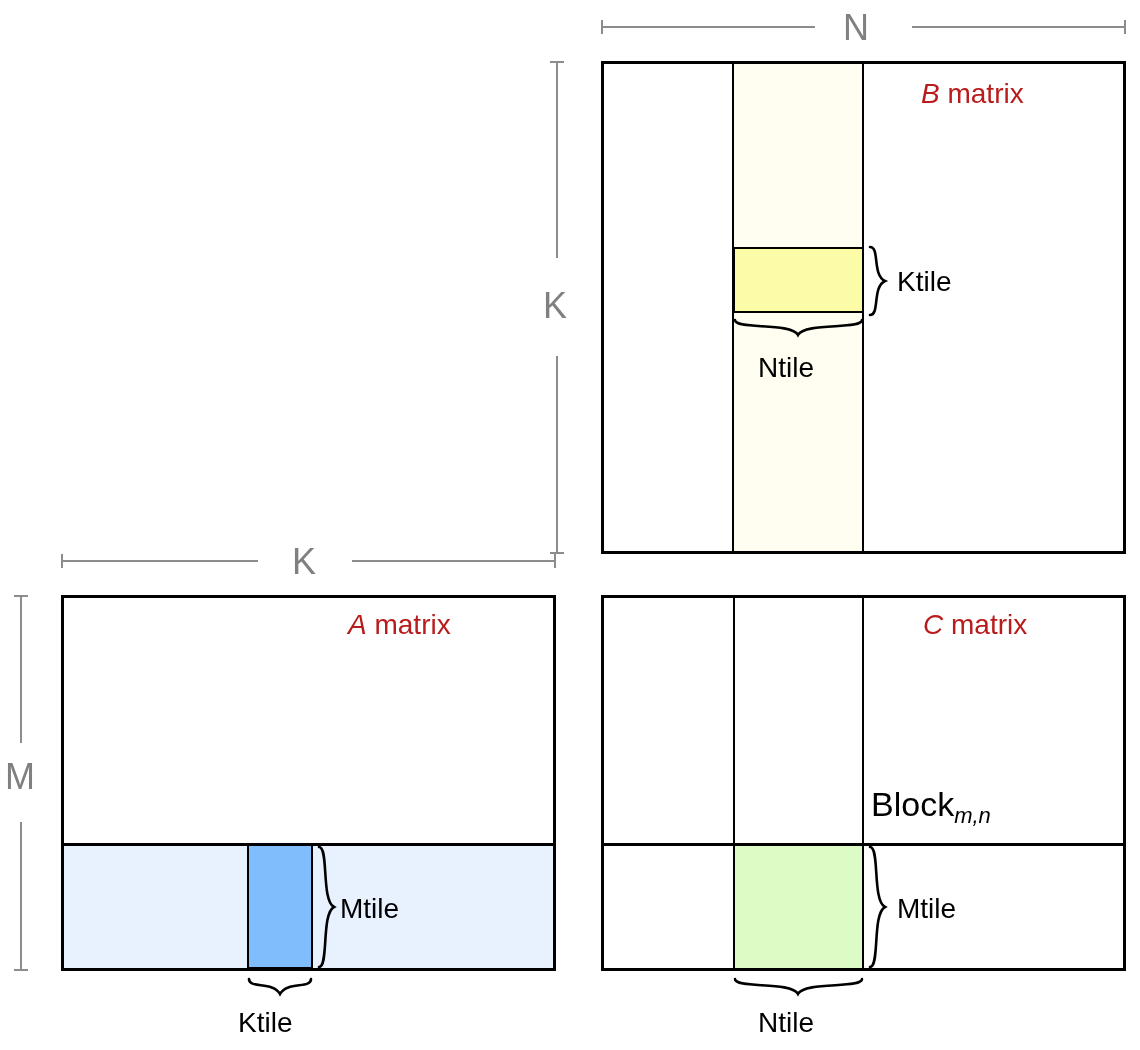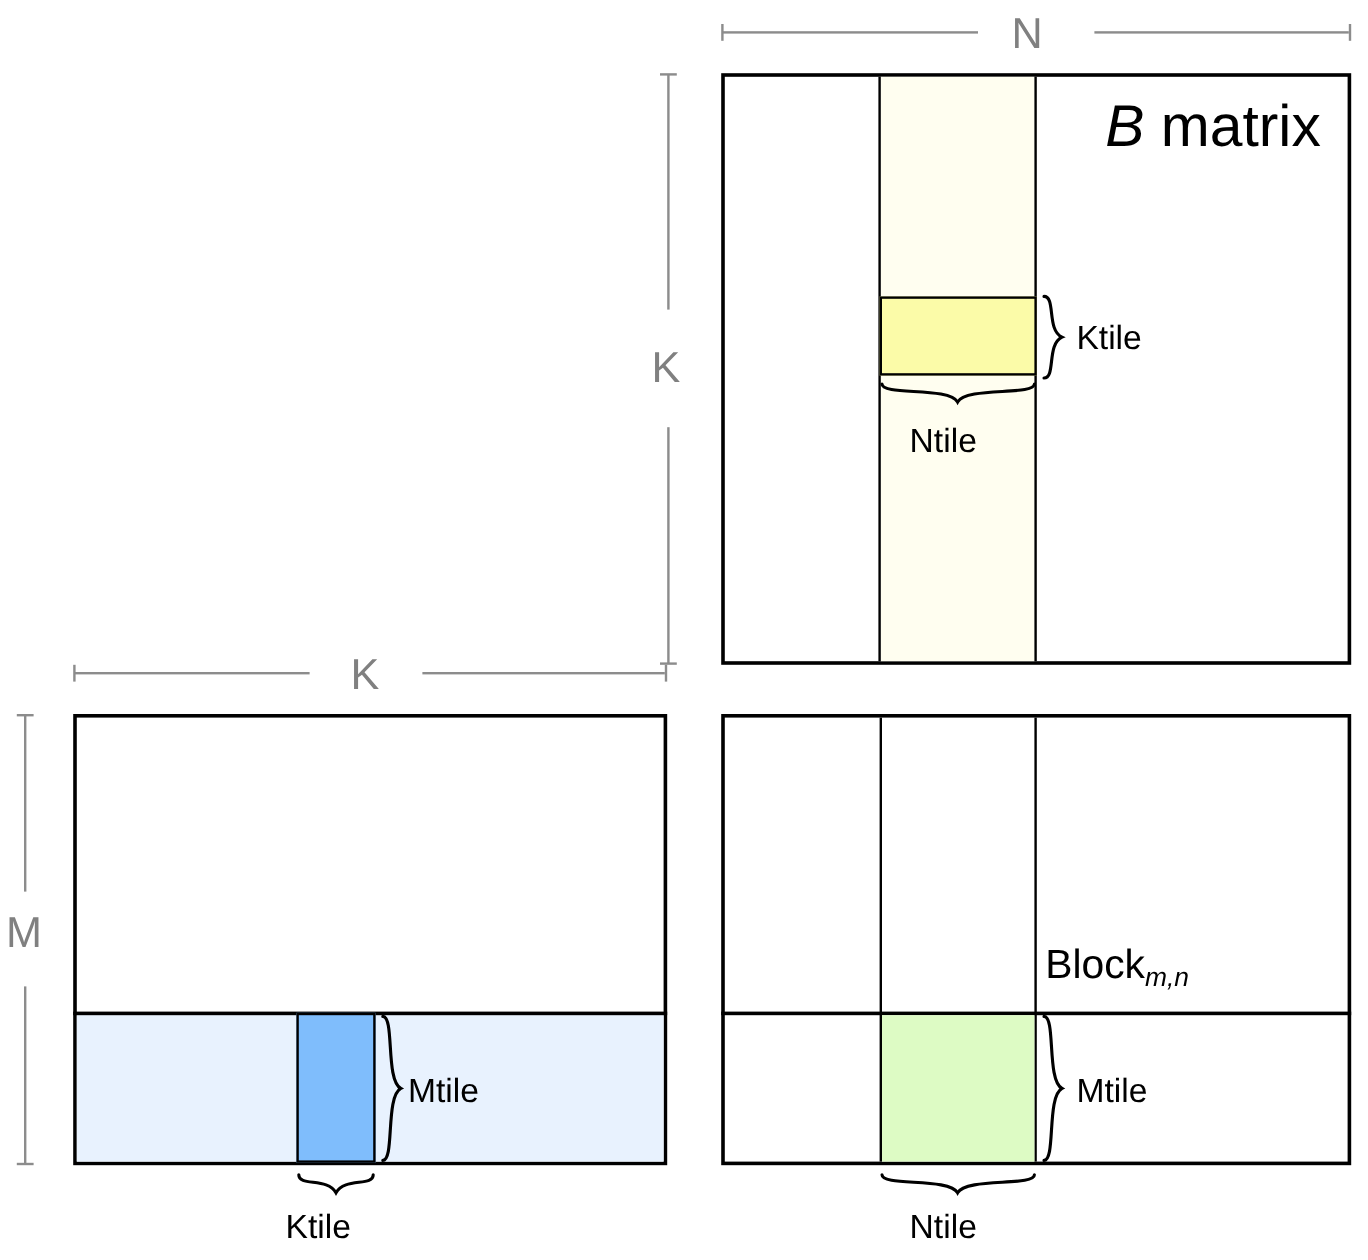--- a/index.html
+++ b/index.html
@@ -18,22 +18,22 @@
 
   
   .matrix-box {
     position: absolute;
     box-sizing: border-box;
     border: 3px solid #000000;
     background: #ffffff;
   }
   .matrix-title {
     position: absolute;
-    font-size: 49px;
-    color: #000000;
+    font-size: 28px;
+    color: #b91c1c;
     white-space: nowrap;
     letter-spacing: 0px;
   }
   .matrix-title .ital {
     font-style: italic;
   }
 
   
   .fill-region {
     position: absolute;
@@ -188,20 +188,23 @@
   </div>
   <div class="dim-label" style="left:5px; top:759px;">M</div>
 
   <div class="matrix-box" style="left:61px; top:595px; width:495px; height:376px;"></div>
 
   <div class="fill-region" style="left:64px; top:846px; width:489px; height:122px; background:#E8F2FE;"></div>
   <div class="divider-h" style="left:61px; top:843px; width:495px;"></div>
 
   <div class="tile" style="left:247px; top:844px; width:66px; height:125px; background:#7FBDFC;"></div>
 
+  <div class="matrix-title" style="left:348px; top:609px;">
+    <span class="ital">A</span><span> matrix</span>
+  </div>
 
   <div class="brace" style="left:315px; top:845px;">
     <svg width="26" height="124" viewBox="0 0 26 124">
       <path d="M4 2 C 14 2, 6 55, 19 62 C 6 69, 14 122, 4 122" fill="none" stroke="#000000" stroke-width="2.6" stroke-linecap="round"></path>
     </svg>
   </div>
   <div class="tile-label" style="left:340px; top:893px;">Mtile</div>
 
   <div class="brace" style="left:247px; top:975px;">
     <svg width="66" height="26" viewBox="0 0 66 26">
@@ -212,20 +215,23 @@
 
   <div class="matrix-box" style="left:601px; top:595px; width:525px; height:376px;"></div>
 
   <div class="divider-v" style="left:733px; top:598px; width:2px; height:370px;"></div>
   <div class="divider-v" style="left:862px; top:598px; width:2px; height:370px;"></div>
 
   <div class="divider-h" style="left:601px; top:843px; width:525px;"></div>
 
   <div class="fill-region" style="left:735px; top:846px; width:127px; height:122px; background:#DDFBC4;"></div>
 
+  <div class="matrix-title" style="left:923px; top:609px;">
+    <span class="ital">C</span><span> matrix</span>
+  </div>
 
   <div class="block-label" style="left:871px; top:785px;">
     <span>Block</span><sub>m,n</sub>
   </div>
 
   <div class="brace" style="left:866px; top:845px;">
     <svg width="26" height="124" viewBox="0 0 26 124">
       <path d="M4 2 C 14 2, 6 55, 19 62 C 6 69, 14 122, 4 122" fill="none" stroke="#000000" stroke-width="2.6" stroke-linecap="round"></path>
     </svg>
   </div>

